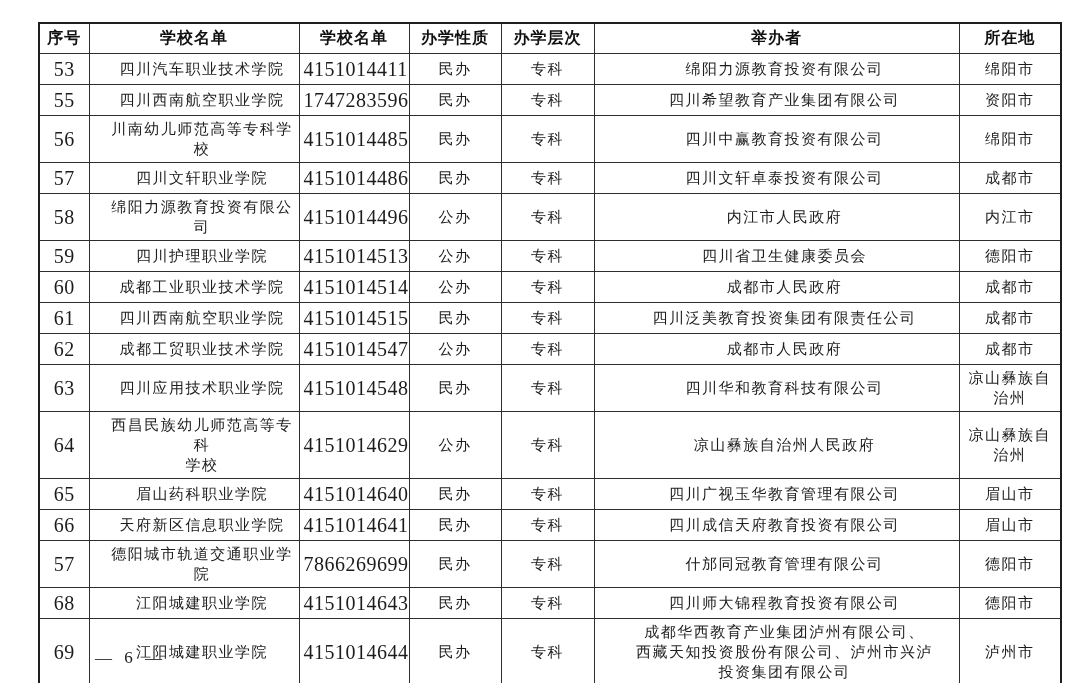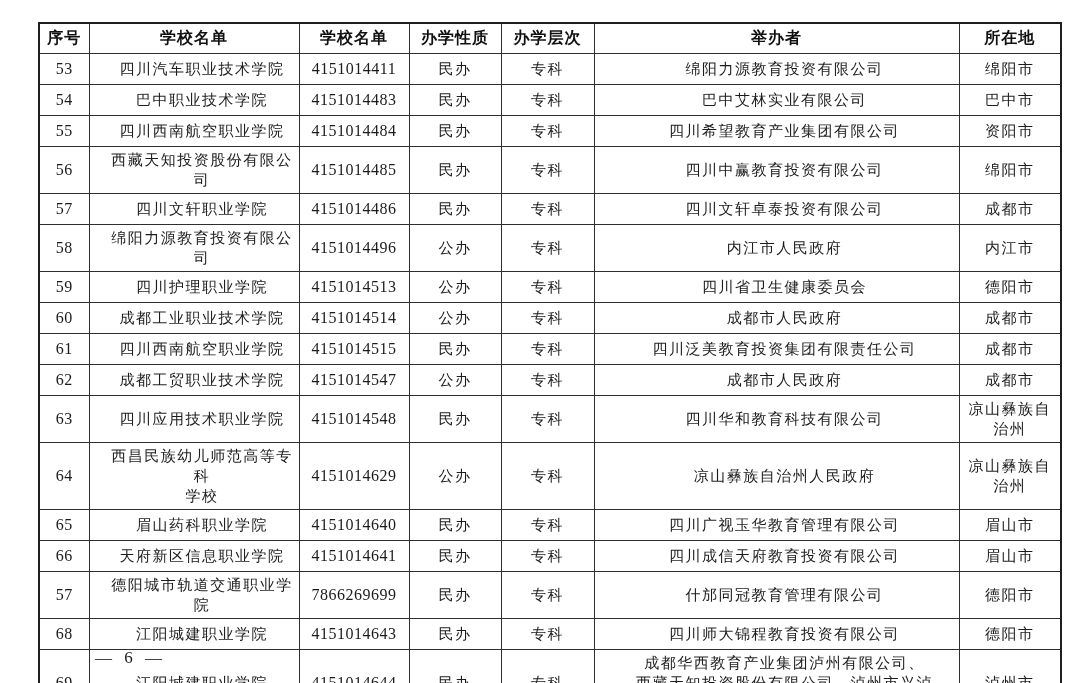--- a/index.html
+++ b/index.html
@@ -35,21 +35,21 @@
     color: #111;
   }
   .school-table td {
     font-size: 15px;
     height: 31px;
     letter-spacing: 1.5px;
     line-height: 20px;
   }
   .school-table td.c0, .school-table td.c2 {
     letter-spacing: 0.5px;
-    font-size: 16px;
+    font-size: 20px;
   }
   .school-table td.c1, .school-table td.c5 {
     white-space: pre-line;
     padding-left: 20px;
   }
   .page-footer {
     position: absolute;
     left: 95px; top: 648px;
     font-size: 17px;
     letter-spacing: 4px;
@@ -87,40 +87,31 @@
         <tr>
           <td class="c0">53</td>
           <td class="c1">四川汽车职业技术学院</td>
           <td class="c2">4151014411</td>
           <td class="c3">民办</td>
           <td class="c4">专科</td>
           <td class="c5">绵阳力源教育投资有限公司</td>
           <td class="c6">绵阳市</td>
         </tr>
         <tr>
-          <td class="c0">54</td>
-          <td class="c1">巴中职业技术学院</td>
-          <td class="c2">4151014483</td>
-          <td class="c3">民办</td>
-          <td class="c4">专科</td>
-          <td class="c5">巴中艾林实业有限公司</td>
-          <td class="c6">巴中市</td>
-        </tr>
-        <tr>
           <td class="c0">55</td>
           <td class="c1">四川西南航空职业学院</td>
-          <td class="c2">4151014484</td>
+          <td class="c2">1747283596</td>
           <td class="c3">民办</td>
           <td class="c4">专科</td>
           <td class="c5">四川希望教育产业集团有限公司</td>
           <td class="c6">资阳市</td>
         </tr>
         <tr>
           <td class="c0">56</td>
-          <td class="c1">西藏天知投资股份有限公司</td>
+          <td class="c1">川南幼儿师范高等专科学校</td>
           <td class="c2">4151014485</td>
           <td class="c3">民办</td>
           <td class="c4">专科</td>
           <td class="c5">四川中赢教育投资有限公司</td>
           <td class="c6">绵阳市</td>
         </tr>
         <tr>
           <td class="c0">57</td>
           <td class="c1">四川文轩职业学院</td>
           <td class="c2">4151014486</td>

